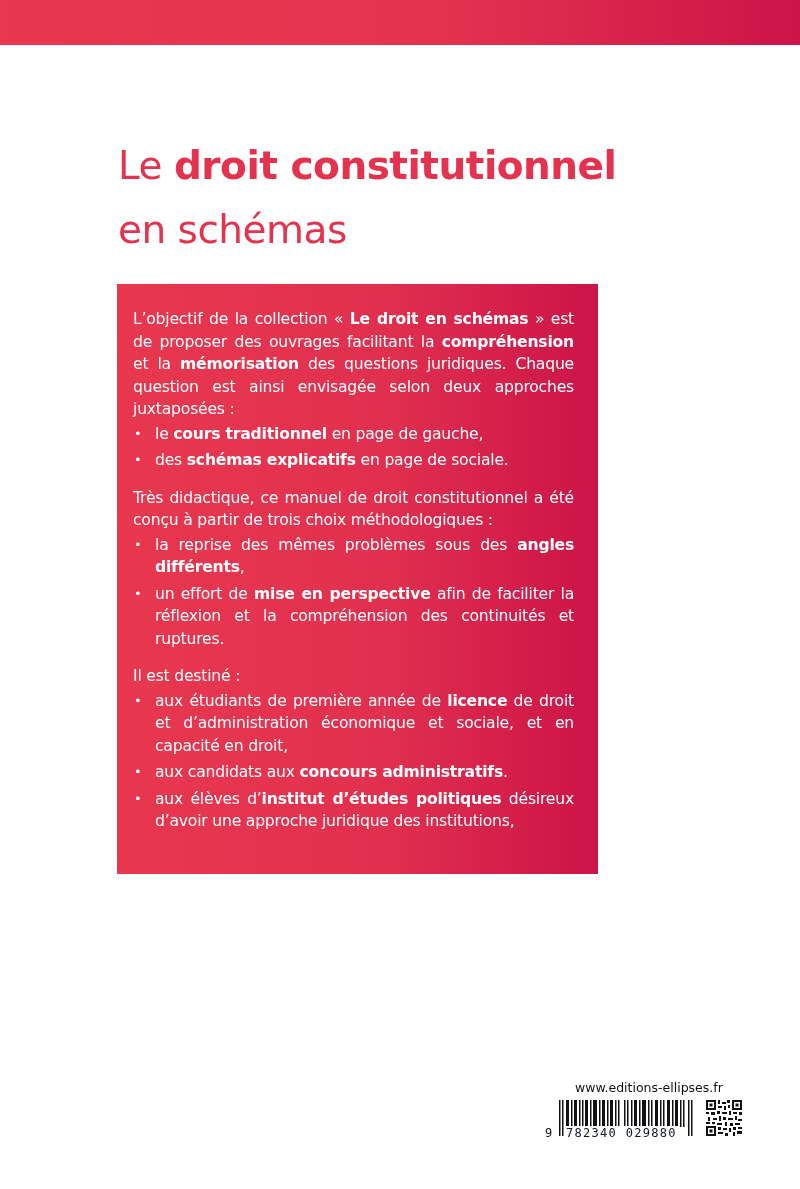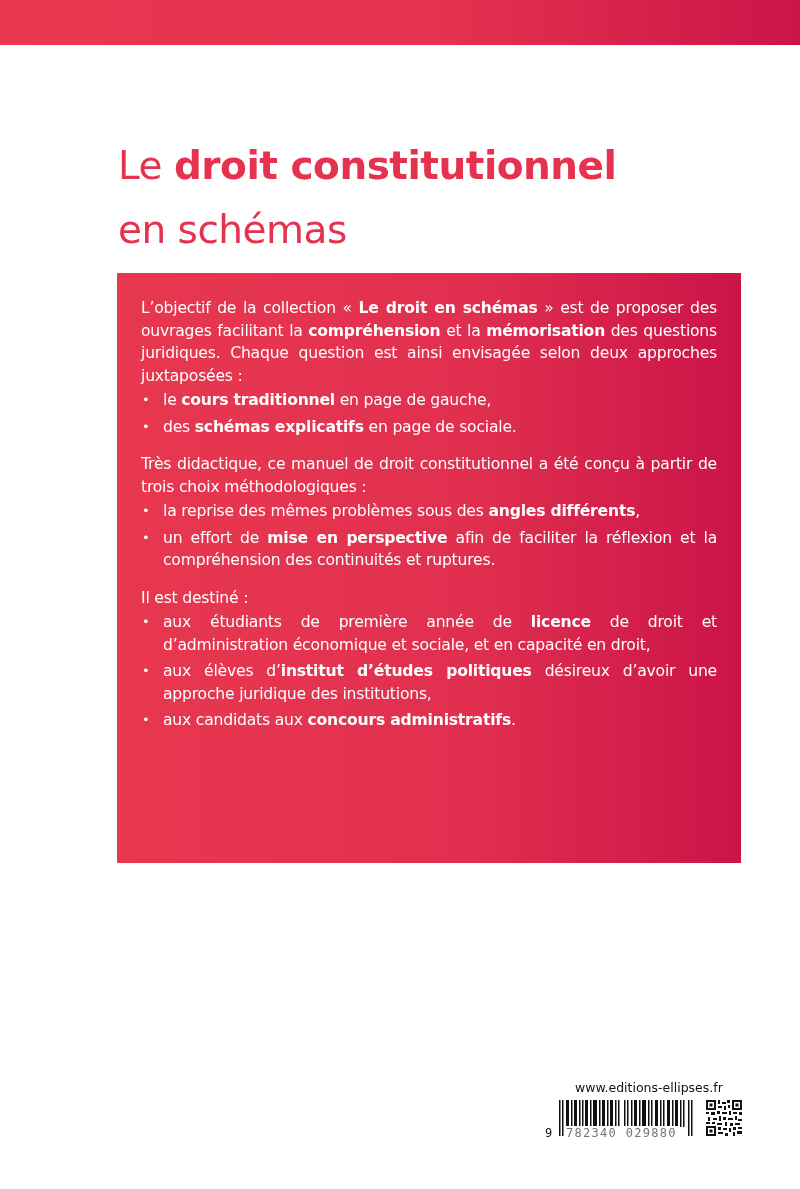--- a/index.html
+++ b/index.html
@@ -17,25 +17,25 @@
       color: #e5334f;
       font-family: "DejaVu Sans", sans-serif;
       font-size: 39px; line-height: 48px;
       letter-spacing: -0.5px;
       font-weight: 300;
     }
     .title .light { font-weight: normal; }
     .title .bold { font-weight: bold; margin-top: 24px; }
     .title .line2 { display: block; margin-top: 16px; }
     .box {
-      position: absolute; left: 117px; top: 273px; width: 624px; height: 590px;
+      position: absolute; left: 117px; top: 284px; width: 481px; height: 590px;
       background: linear-gradient(90deg, #e8384f 0%, #e1304f 55%, #cb1448 100%);
       color: #ffffff;
       box-sizing: border-box;
-      padding: 24px 24px 0 24px;
+      padding: 24px 24px 0 16px;
       font-family: "DejaVu Sans", sans-serif;
       font-size: 15.6px;
       line-height: 22.5px;
     }
     .para { margin: 0; text-align: justify; letter-spacing: -0.2px; }
     .section { margin-bottom: 15px; }
     ul.bullets { list-style: none; margin: 2px 0 0 0; padding: 0; }
     ul.bullets li { position: relative; padding-left: 22px; margin-bottom: 4px; text-align: justify; letter-spacing: -0.2px; }
     ul.bullets li::before {
       content: "•"; position: absolute; left: 1px; top: 0; font-size: 13px;
@@ -45,21 +45,21 @@
       position: absolute; left: 575px; top: 1080px;
       font-family: "DejaVu Sans", sans-serif; font-size: 12.5px; color: #111;
     }
     .barcode-wrap { position: absolute; left: 545px; top: 1100px; width: 150px; height: 40px; }
     .barcode-first {
       position: absolute; left: 0; top: 26px; font-family: "DejaVu Sans Mono", monospace; font-size: 12px; color:#111;
     }
     .barcode-bars { position: absolute; left: 14px; top: 0; }
     .barcode-digits {
       position: absolute; left: 19px; top: 26px;
-      font-family: "DejaVu Sans Mono", monospace; font-size: 12px; color:#737373; letter-spacing: 1.3px;
+      font-family: "DejaVu Sans Mono", monospace; font-size: 12px; color:#0f172a; letter-spacing: 1.3px;
       background: #fff; padding: 0 2px;
     }
     .qr { position: absolute; left: 706px; top: 1100px; width: 36px; height: 36px; }
   </style>
 </head>
 <body>
 
 <div class="top-band"></div>
 
 <div class="title">
@@ -81,22 +81,22 @@
     <ul class="bullets">
       <li><span>la reprise des mêmes problèmes sous des </span><b>angles différents</b><span>,</span></li>
       <li><span>un effort de </span><b>mise en perspective</b><span> afin de faciliter la réflexion et la compréhension des continuités et ruptures.</span></li>
     </ul>
   </div>
 
   <div class="section">
     <p class="para">Il est destiné :</p>
     <ul class="bullets">
       <li><span>aux étudiants de première année de </span><b>licence</b><span> de droit et d’administration économique et sociale, et en capacité en droit,</span></li>
+      <li><span>aux candidats aux </span><b>concours administratifs</b><span>.</span></li>
       <li><span>aux élèves d’</span><b>institut d’études politiques</b><span> désireux d’avoir une approche juridique des institutions,</span></li>
-      <li><span>aux candidats aux </span><b>concours administratifs</b><span>.</span></li>
     </ul>
   </div>
 </div>
 
 <div class="footer-url">www.editions-ellipses.fr</div>
 
 <div class="barcode-wrap">
   <span class="barcode-first">9</span>
   <svg class="barcode-bars" width="136" height="36" viewBox="0 0 136 36">
     <g fill="#111">

